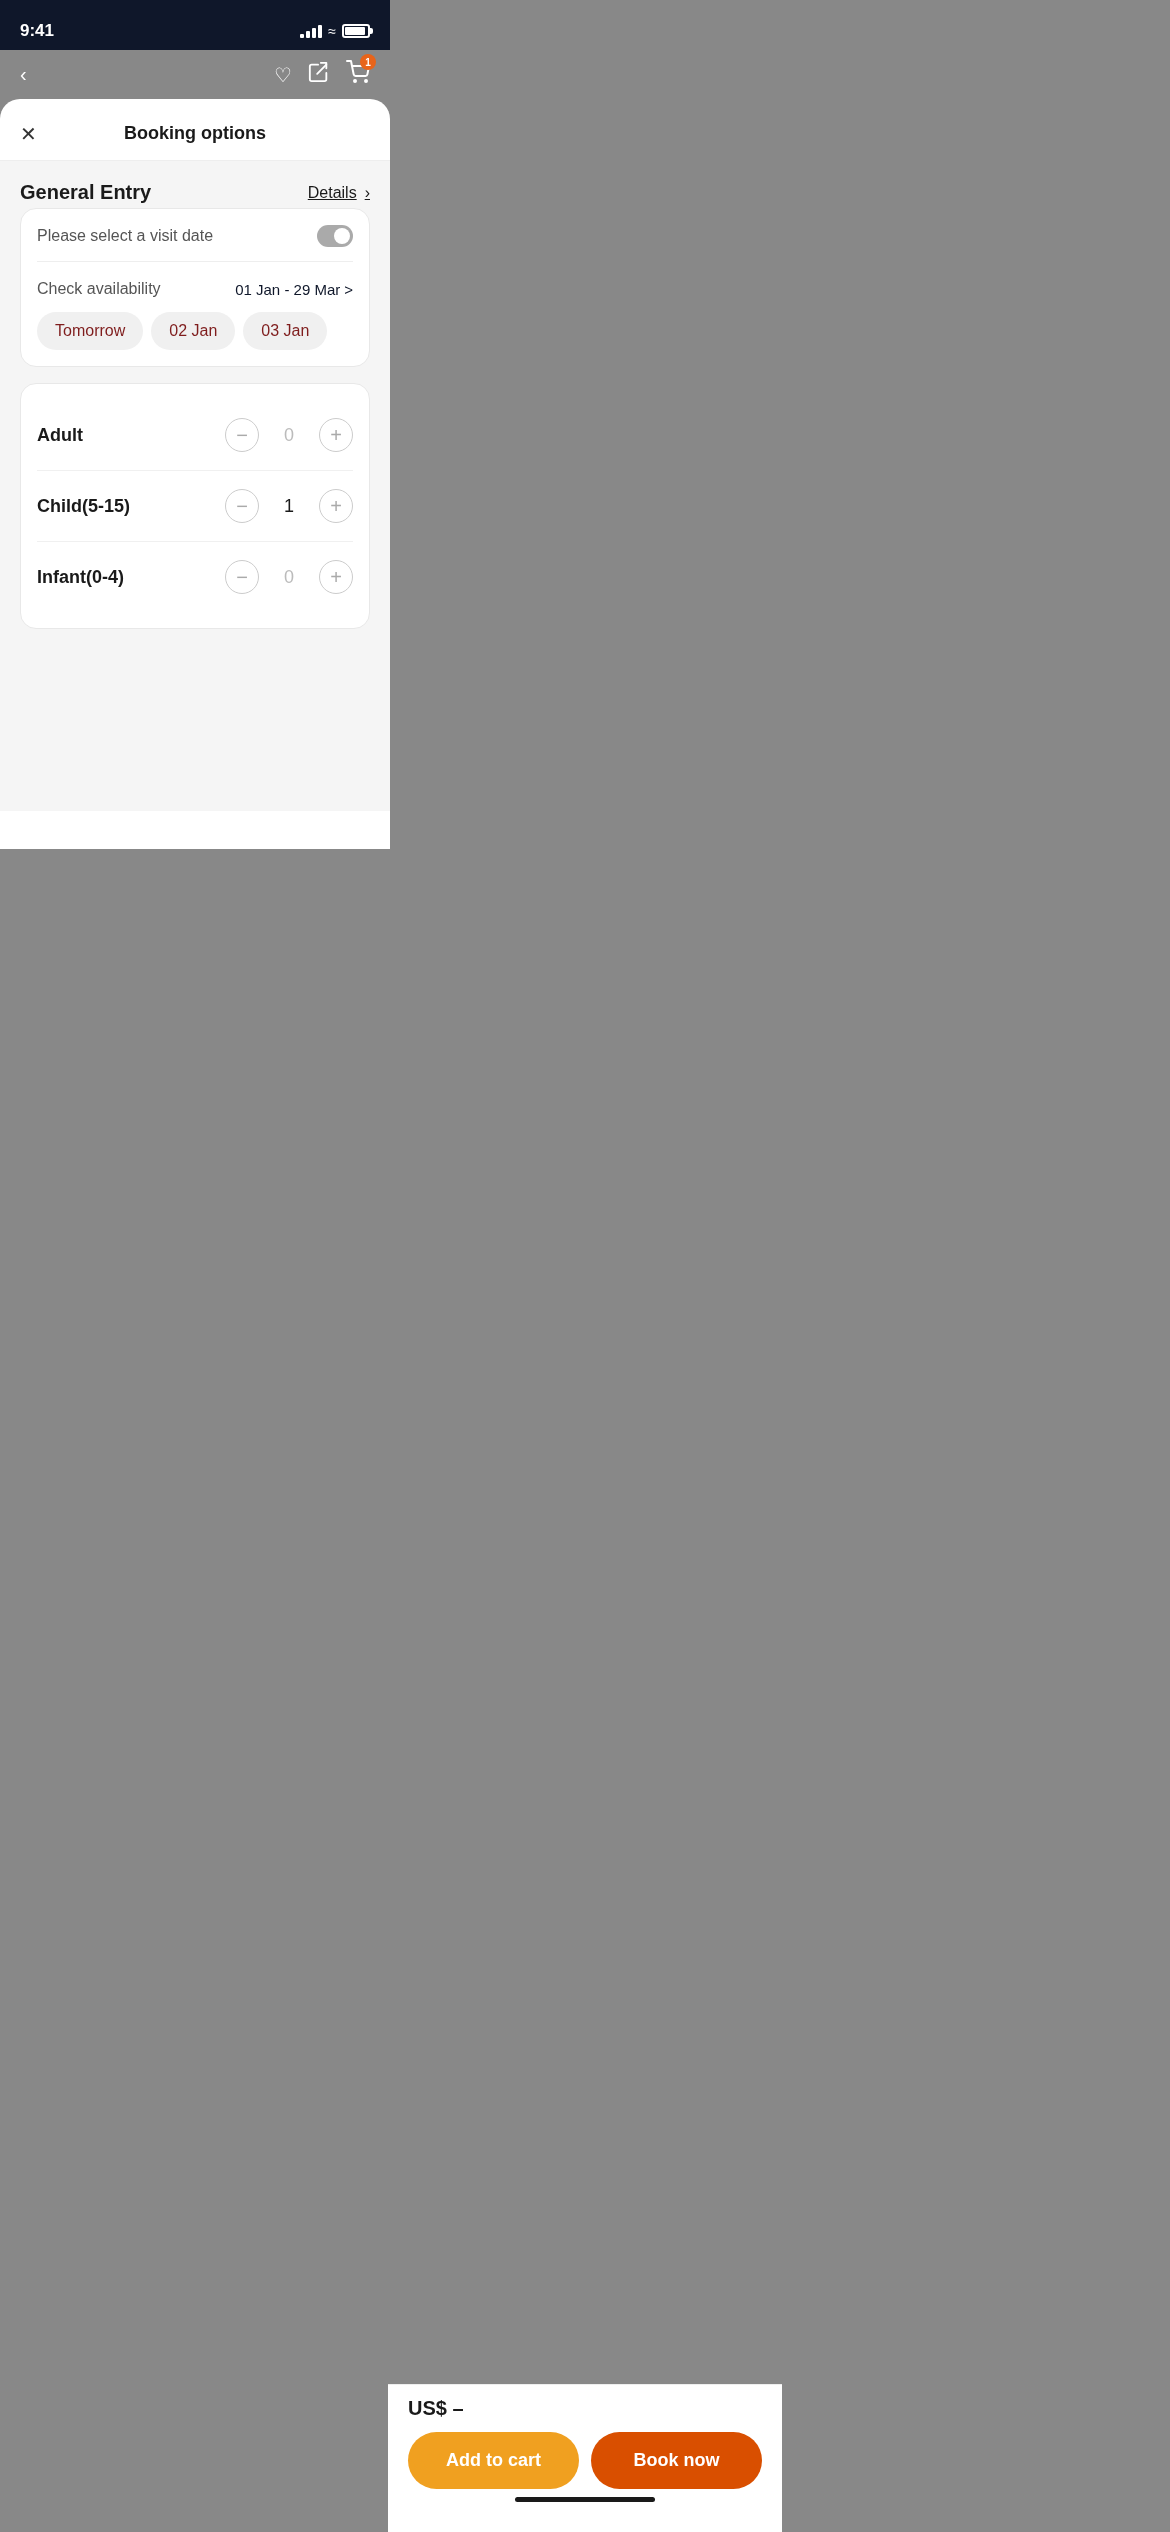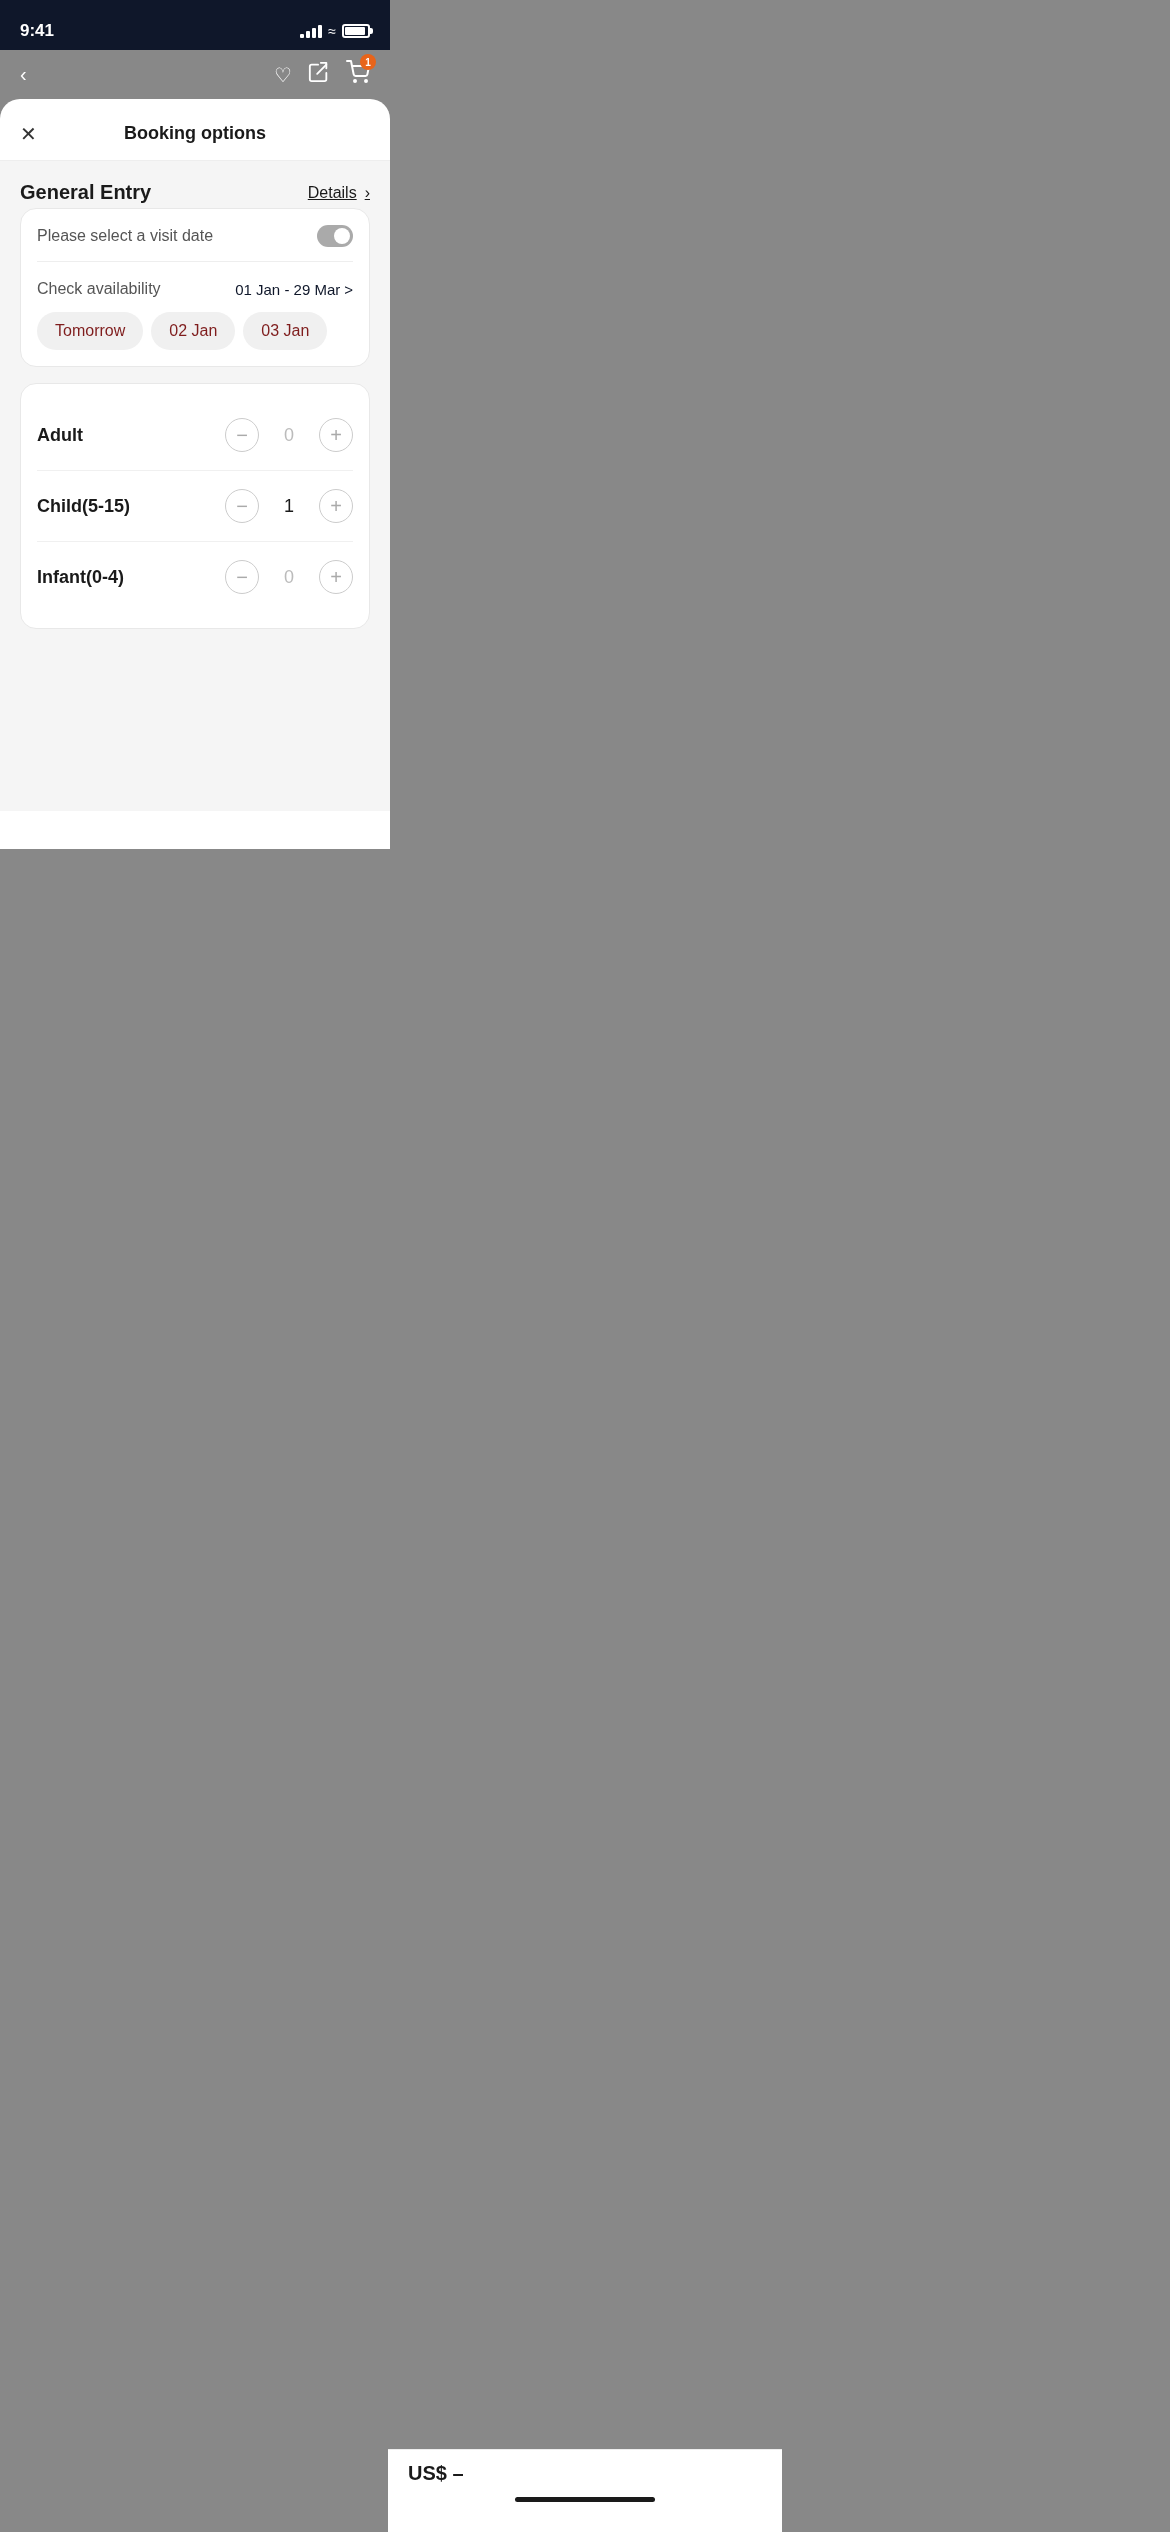--- a/index.html
+++ b/index.html
@@ -480,14 +480,18 @@
       </div>
 
     </div>
 
   </div>
 
 </div>
 
 <div class="bottom-bar">
   <div class="price-label">US$ –</div>
+  <div class="action-buttons">
+    <button class="btn-cart">Add to cart</button>
+    <button class="btn-book">Book now</button>
+  </div>
   <div class="home-indicator"></div>
 </div>
 
 </body></html>

